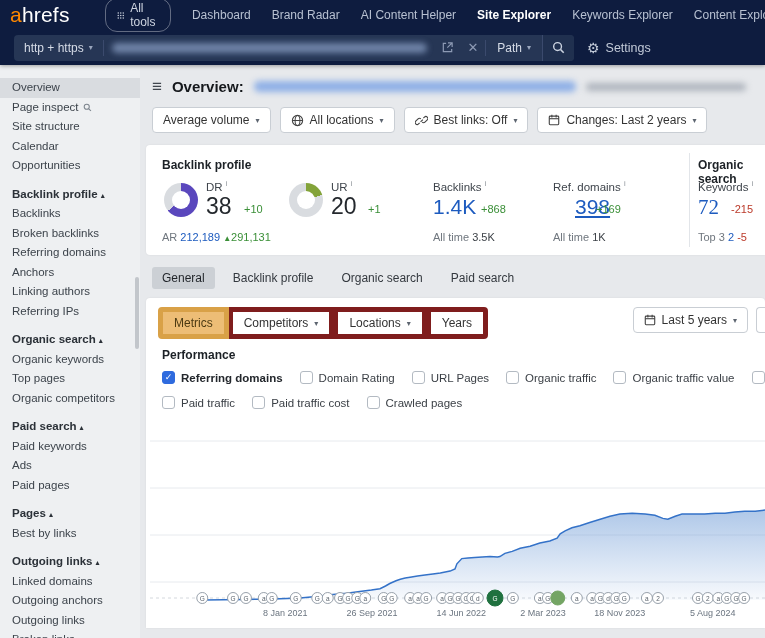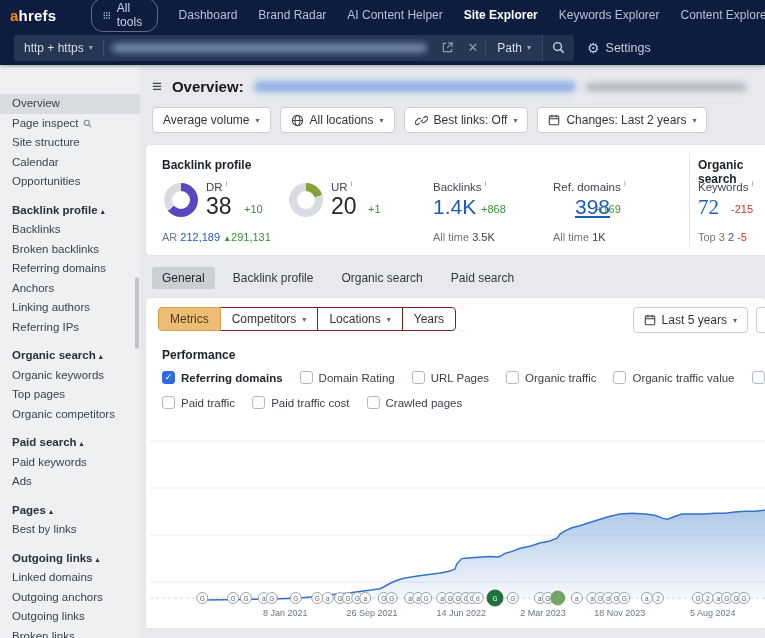--- a/index.html
+++ b/index.html
@@ -1,21 +1,21 @@
 <!DOCTYPE html>
 <html><head>
 <meta charset="utf-8">
 <style>
   * { margin:0; padding:0; box-sizing:border-box; }
   html,body { width:765px; height:638px; overflow:hidden; }
   body { font-family:"Liberation Sans","DejaVu Sans",sans-serif; background:#e7e9ec; position:relative; }
 
   
   .topnav { height:30px; background:#0e1c3f; display:flex; align-items:center; padding:0 10px; gap:21px; position:relative; z-index:5; }
-  .logo { font-size:15px; font-weight:bold; color:#fff; letter-spacing:.2px;text-align:center; }
+  .logo { font-size:21px; font-weight:normal; color:#fff; letter-spacing:.2px;text-align:center; }
   .logo .a { color:#ff8800; }
   .alltools { display:flex; align-items:center; gap:6px; border:1px solid rgba(255,255,255,.35); border-radius:12px; padding:2px 11px; color:#cdd4e0; font-size:12px; margin-left:14px; cursor:pointer; }
   .nav-item { color:#b7c0d1; font-size:12px; cursor:pointer; white-space:nowrap; }
   .nav-item.active { color:#fff; font-weight:700; }
 
   
   .urlbar { height:35px; background:#0e1c3f; display:flex; align-items:center; padding:0 14px; box-shadow:0 1px 4px rgba(0,0,0,.35); position:relative; z-index:4; }
   .urlgroup { display:flex; align-items:center; width:560px; height:26px; background:#263655; border-radius:4px; overflow:hidden; }
   .proto { display:flex; align-items:center; gap:5px; padding:0 10px; color:#d6dce7; font-size:12px; white-space:nowrap; cursor:pointer; }
   .caret { font-size:8px; color:#9aa6bd; }
@@ -24,21 +24,21 @@
   .ub-ic { color:#8d9ab4; width:13px; height:13px; margin:0 6px; cursor:pointer; flex:none; }
   .ub-x { color:#8d9ab4; font-size:13px; margin:0 7px; cursor:pointer; }
   .ub-div { width:1px; height:16px; background:#3b4a6d; flex:none; }
   .pathbtn { display:flex; align-items:center; gap:5px; padding:0 11px; color:#d6dce7; font-size:12px; cursor:pointer; }
   .searchseg { width:32px; align-self:stretch; display:flex; align-items:center; justify-content:center; background:#20304f; border-left:1px solid #3b4a6d; cursor:pointer; }
   .settings { display:flex; align-items:center; gap:6px; margin-left:13px; color:#c2cad8; font-size:12.5px; cursor:pointer; }
   .gear { font-size:14px; }
 
   
   .workspace { display:flex; height:573px; position:relative; }
-  .sidebar { width:140px; background:#eef0f2; padding-top:29px; flex:none; font-size:11.5px; color:#3c434b; position:relative; }
+  .sidebar { width:140px; background:#eef0f2; padding-top:13px; flex:none; font-size:11.5px; color:#3c434b; position:relative; }
   .sb-item { padding:0 12px; height:19.5px; line-height:19.5px; cursor:pointer; white-space:nowrap; display:flex; align-items:center; gap:4px; }
   .sb-item.active { background:#d9dce0; }
   .sb-header { padding:0 12px; height:19.5px; line-height:19.5px; margin-top:9px; font-weight:700; color:#2b3138; white-space:nowrap; }
   .sb-header .hdr-caret { font-size:8px; margin-left:3px; color:#2b3138; }
   .sb-scroll { position:absolute; right:1px; top:212px; width:4px; height:72px; background:#c2c6cb; border-radius:2px; }
 
   .main { flex:1; background:#e7e9ec; position:relative; overflow:hidden; }
 
   
   .main-header { display:flex; align-items:center; padding:13px 12px 4px 12px; gap:10px; }
@@ -69,21 +69,21 @@
   .abs { position:absolute; }
 
   
   .tabs-row { display:flex; gap:8px; padding:12px 12px 0 12px; align-items:center; }
   .tab { font-size:12px; color:#34393f; padding:4px 10px; border-radius:3px; cursor:pointer; white-space:nowrap; }
   .tab.active { background:#ccd0d5; color:#1f2328; }
 
   
   .panel { margin:9px 0 0 6px; background:#fff; border-radius:4px 4px 0 0; height:330px; position:relative; box-shadow:0 0 2px rgba(0,0,0,.08); }
   .seg-group { position:absolute; left:12px; top:9px; display:flex; }
-  .seg { display:flex; align-items:center; gap:6px; font-size:12px; color:#333; background:#fff; border:1px solid #7f1d1d; padding:4px 11px; margin-left:-1px; cursor:pointer; white-space:nowrap; }
+  .seg { display:flex; align-items:center; gap:6px; font-size:12px; color:#333; background:#fff; border:5px solid #7f1d1d; padding:4px 11px; margin-left:-1px; cursor:pointer; white-space:nowrap; }
   .seg:first-child { border-radius:4px 0 0 4px; margin-left:0; }
   .seg:last-child { border-radius:0 4px 4px 0; }
   .seg.active { background:#edbd76; border-color:#d9a147; color:#4c3a12; position:relative; z-index:1; }
   .range-btn { position:absolute; right:17px; top:9px; }
   .btn-sliver { position:absolute; right:0; top:9px; width:9px; height:26px; background:#fff; border:1px solid #c9ced4; border-right:none; border-radius:4px 0 0 4px; }
   .perf-title { position:absolute; left:16px; top:50px; font-size:12px; font-weight:700; color:#1c2126; }
   .cb-row { position:absolute; left:16px; display:flex; gap:17px; align-items:center; white-space:nowrap; }
   .cb-row.r1 { top:73px; }
   .cb-row.r2 { top:98px; }
   .cb-item { display:flex; align-items:center; gap:6px; font-size:11.5px; color:#3a3f45; cursor:pointer; }
@@ -208,20 +208,23 @@
         <div class="sb-item">
           <span>Organic competitors</span>
         </div>
         <div class="sb-header">Paid search<span class="hdr-caret">▴</span></div>
         <div class="sb-item">
           <span>Paid keywords</span>
         </div>
         <div class="sb-item">
           <span>Ads</span>
         </div>
+        <div class="sb-item">
+          <span>Paid pages</span>
+        </div>
         <div class="sb-header">Pages<span class="hdr-caret">▴</span></div>
         <div class="sb-item">
           <span>Best by links</span>
         </div>
         <div class="sb-header">Outgoing links<span class="hdr-caret">▴</span></div>
         <div class="sb-item">
           <span>Linked domains</span>
         </div>
         <div class="sb-item">
           <span>Outgoing anchors</span>

